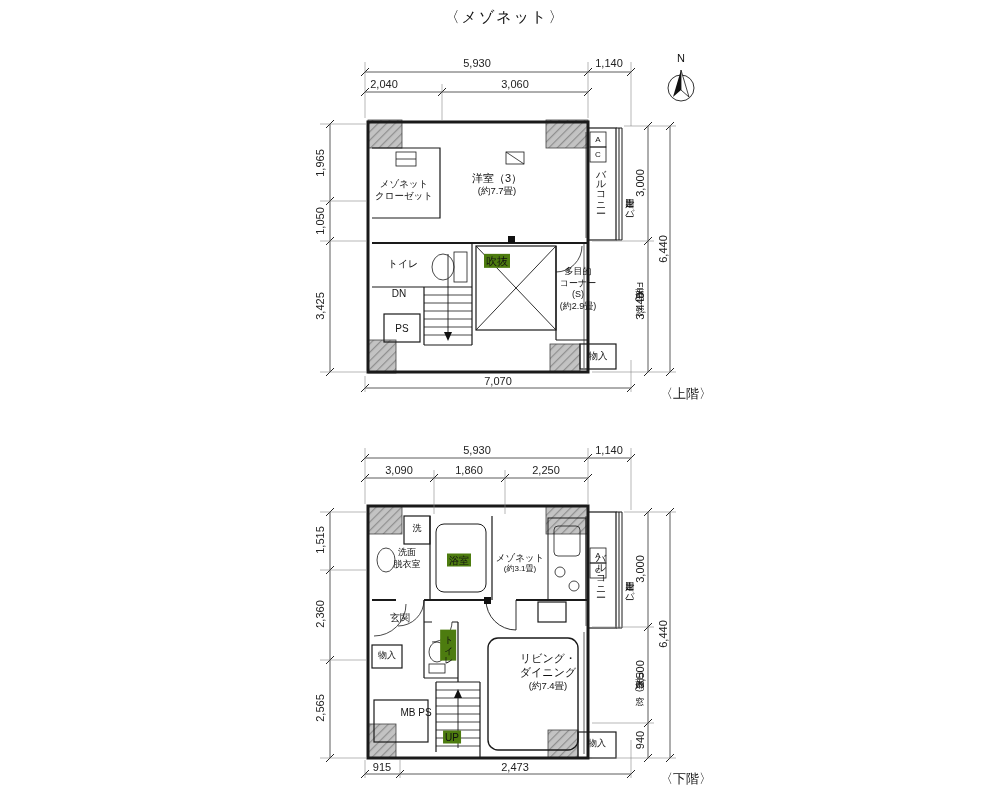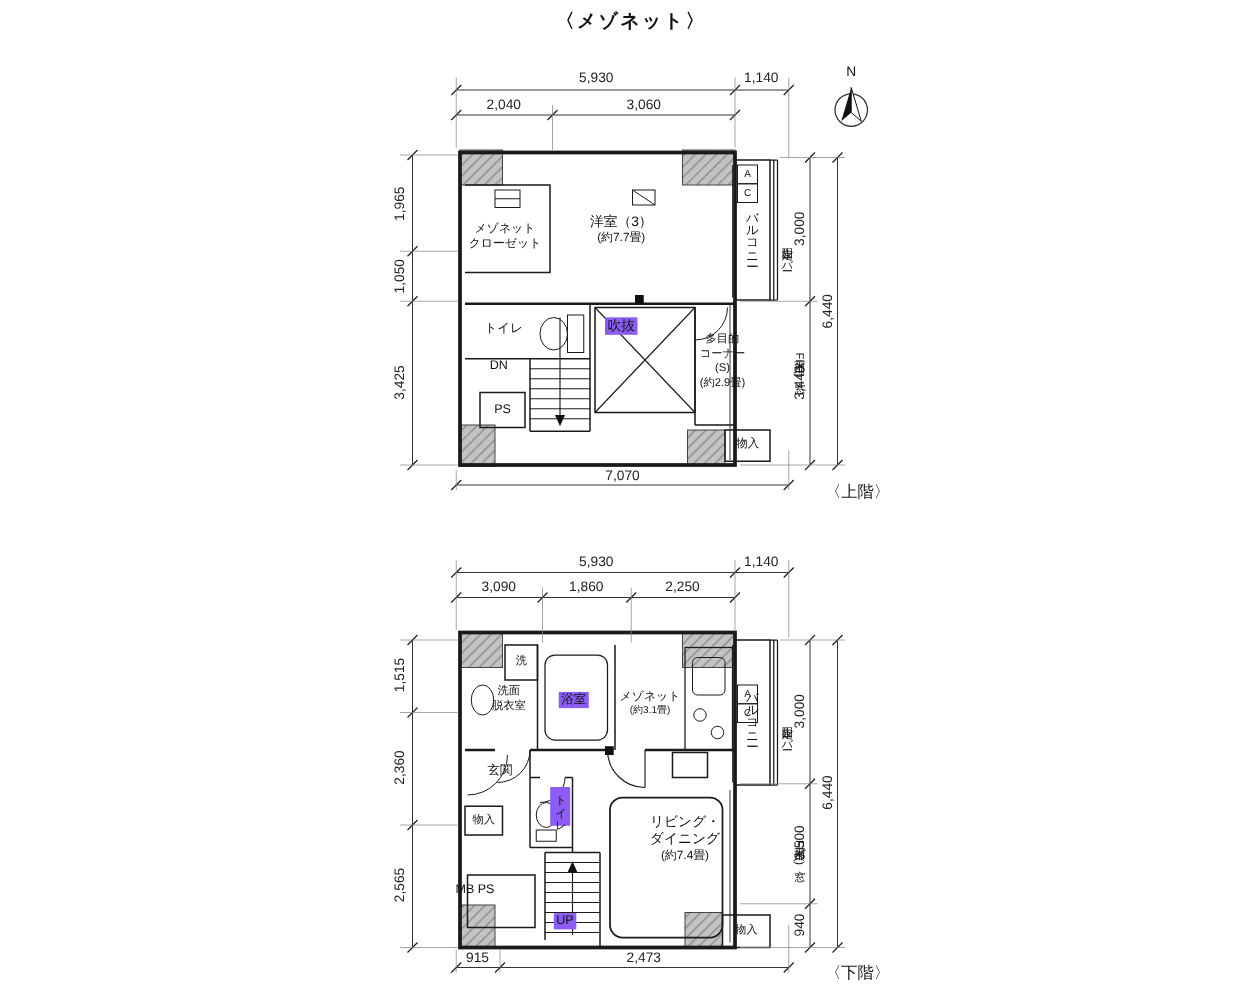--- a/index.html
+++ b/index.html
@@ -2,29 +2,29 @@
 <html><head>
 <meta charset="utf-8">
 <style>
   html,body { margin:0; padding:0; background:#fff; }
   body { font-family:"Liberation Sans","DejaVu Sans",sans-serif; color:#111; }
   .canvas { position:relative; width:999px; height:801px; background:#fff; overflow:hidden; }
   svg.linework { position:absolute; left:0; top:0; width:999px; height:801px; }
   .lbl { position:absolute; transform:translate(-50%,-50%); white-space:nowrap; text-align:center; line-height:1.3; color:#111; }
   .rot  { transform:translate(-50%,-50%) rotate(-90deg); }
   .vert { writing-mode:vertical-rl; text-orientation:mixed; }
-  .title { font-size:15px; font-weight:bold; letter-spacing:2px; }
+  .title { font-size:15px; font-weight:normal; letter-spacing:2px; }
   .f8  { font-size:8px; }
   .f9  { font-size:9px; }
   .f95 { font-size:9.5px; }
   .f10 { font-size:10px; }
   .f11 { font-size:11px; }
   .f13 { font-size:13px; }
   .dim { color:#222; }
-  .bgw { background:#8b5cf6; padding:0 2px; }
+  .bgw { background:#4d7c0f; padding:0 2px; }
 </style>
 </head>
 <body>
 
 <div class="canvas">
 
   <svg class="linework" viewBox="0 0 999 801">
     <defs>
       <pattern id="hatch" width="6" height="6" patternUnits="userSpaceOnUse" patternTransform="rotate(45)">
         <rect width="6" height="6" fill="#c3c3c3"></rect>
@@ -117,21 +117,21 @@
       <polygon points="681,70 673,97 681,90" fill="#111"></polygon>
       <polygon points="681,70 689,97 681,90" fill="#fff" stroke="#111" stroke-width="0.8"></polygon>
     </g>
   </svg>
 
   <div class="lbl title" style="left:505px;top:17px">〈メゾネット〉</div>
   <div class="lbl f11" style="left:681px;top:58px">N</div>
 
   <div class="lbl f11 dim" style="left:477px;top:63px">5,930</div>
   <div class="lbl f11 dim" style="left:609px;top:63px">1,140</div>
-  <div class="lbl f11 dim" style="left:403px;top:84px">2,040</div>
+  <div class="lbl f11 dim" style="left:384px;top:84px">2,040</div>
   <div class="lbl f11 dim" style="left:515px;top:84px">3,060</div>
   <div class="lbl f11 dim rot" style="left:320px;top:163px">1,965</div>
   <div class="lbl f11 dim rot" style="left:320px;top:221px">1,050</div>
   <div class="lbl f11 dim rot" style="left:320px;top:306px">3,425</div>
   <div class="lbl f11 dim rot" style="left:640px;top:183px">3,000</div>
   <div class="lbl f11 dim rot" style="left:640px;top:306px">3,440</div>
   <div class="lbl f11 dim rot" style="left:663px;top:249px">6,440</div>
   <div class="lbl f11 dim" style="left:498px;top:381px">7,070</div>
   <div class="lbl f13" style="left:686px;top:394px">〈上階〉</div>
 
@@ -189,20 +189,20 @@
   <div class="lbl vert f10" style="left:601px;top:569px">バルコニー</div>
   <div class="lbl vert f9" style="left:629px;top:585px">固定ルーバー</div>
   <div class="lbl f10" style="left:400px;top:617px">玄関</div>
   <div class="lbl f9" style="left:387px;top:656px">物入</div>
   <div class="lbl vert f9 bgw" style="left:448px;top:645px">トイレ</div>
   <div class="lbl" style="left:548px;top:671px">
     <div class="f11">リビング・</div>
     <div class="f11">ダイニング</div>
     <div class="f95">(約7.4畳)</div>
   </div>
-  <div class="lbl f10" style="left:380px;top:712px">MB PS</div>
+  <div class="lbl f10" style="left:416px;top:712px">MB PS</div>
   <div class="lbl f10 bgw" style="left:452px;top:737px">UP</div>
   <div class="lbl f9" style="left:597px;top:744px">物入</div>
   <div class="lbl vert f9" style="left:639px;top:682px">下部FIX(窓)</div>
   <div class="lbl f8" style="left:598px;top:556px">A</div>
   <div class="lbl f8" style="left:598px;top:571px">C</div>
 
 </div>
 
 </body></html>

